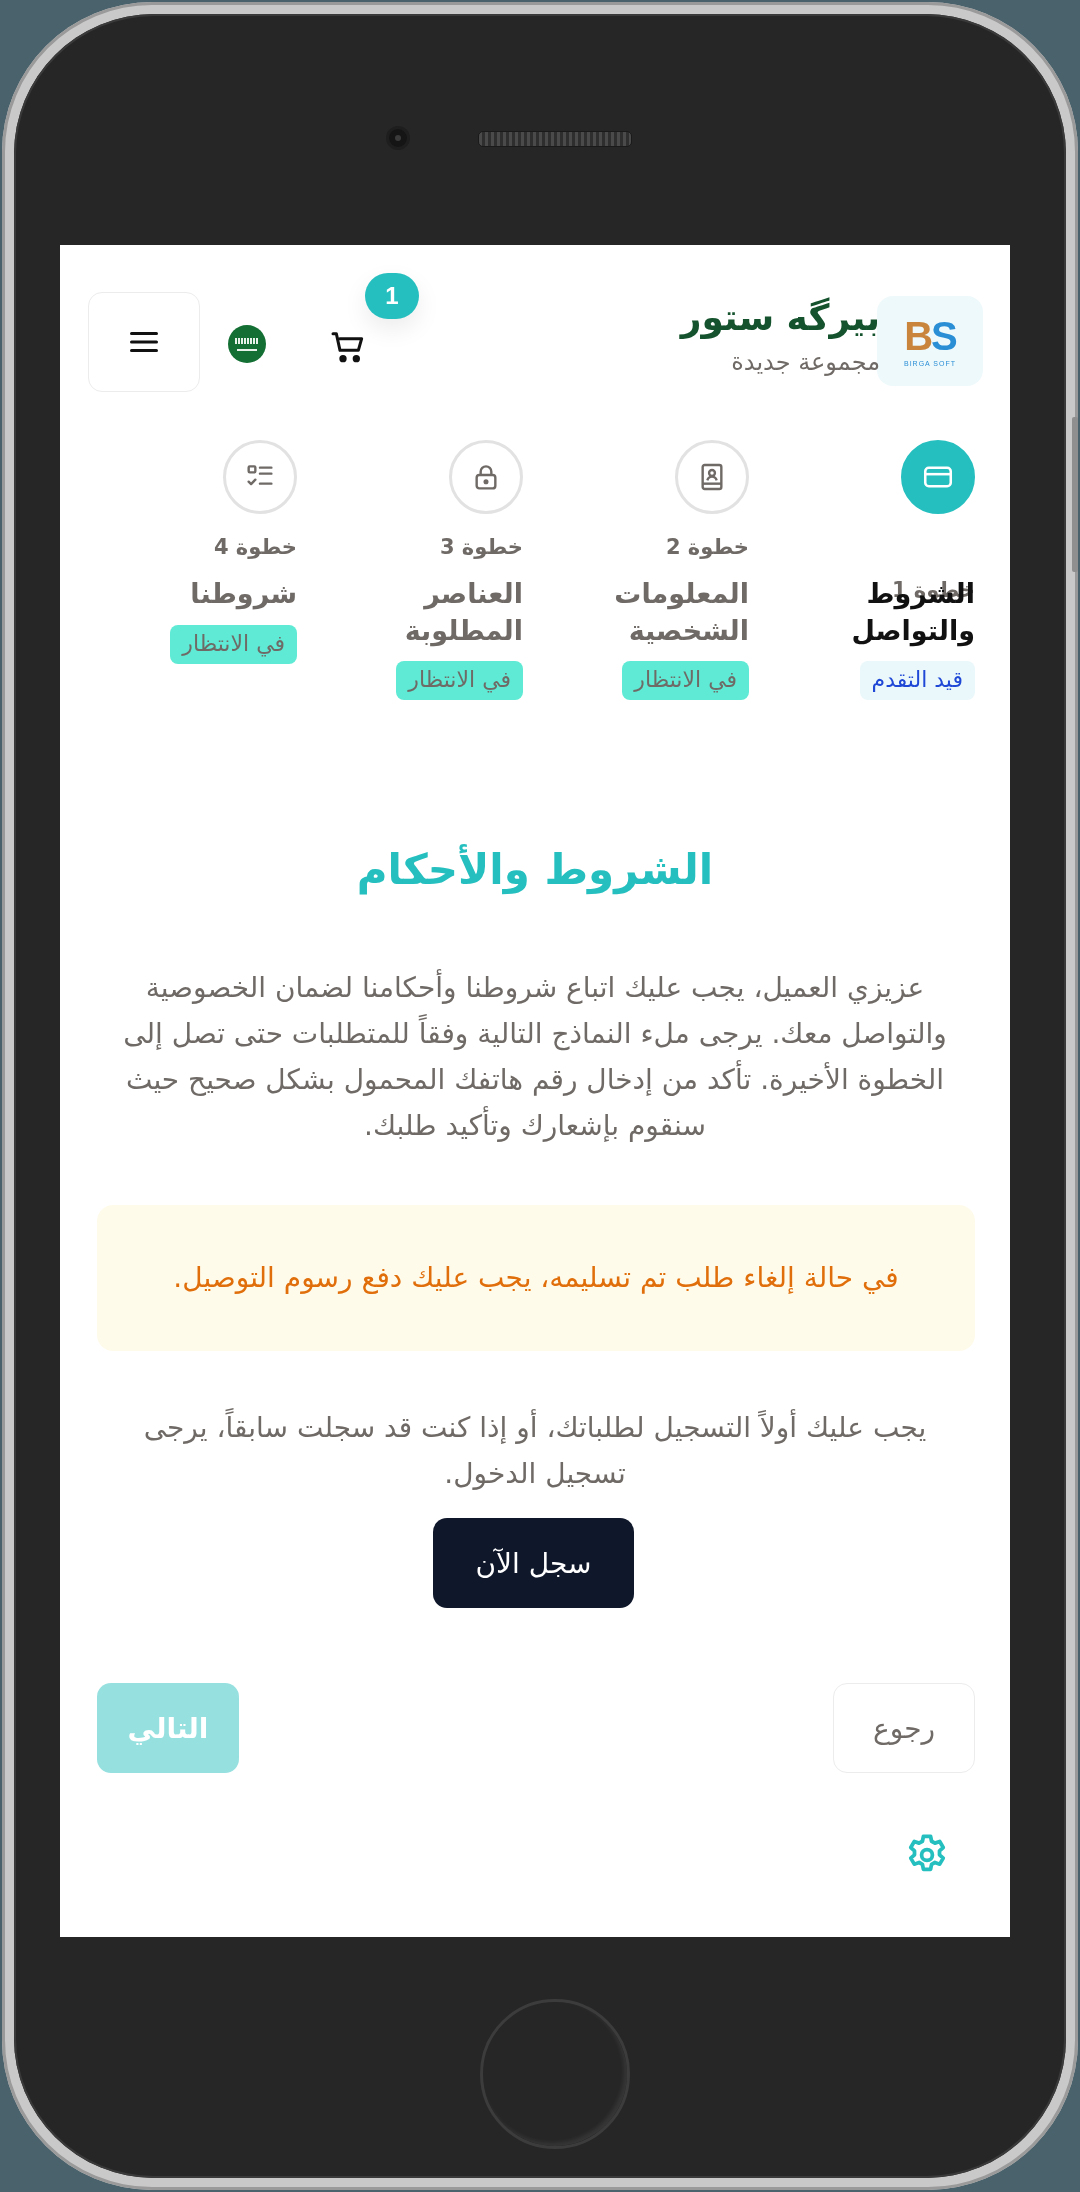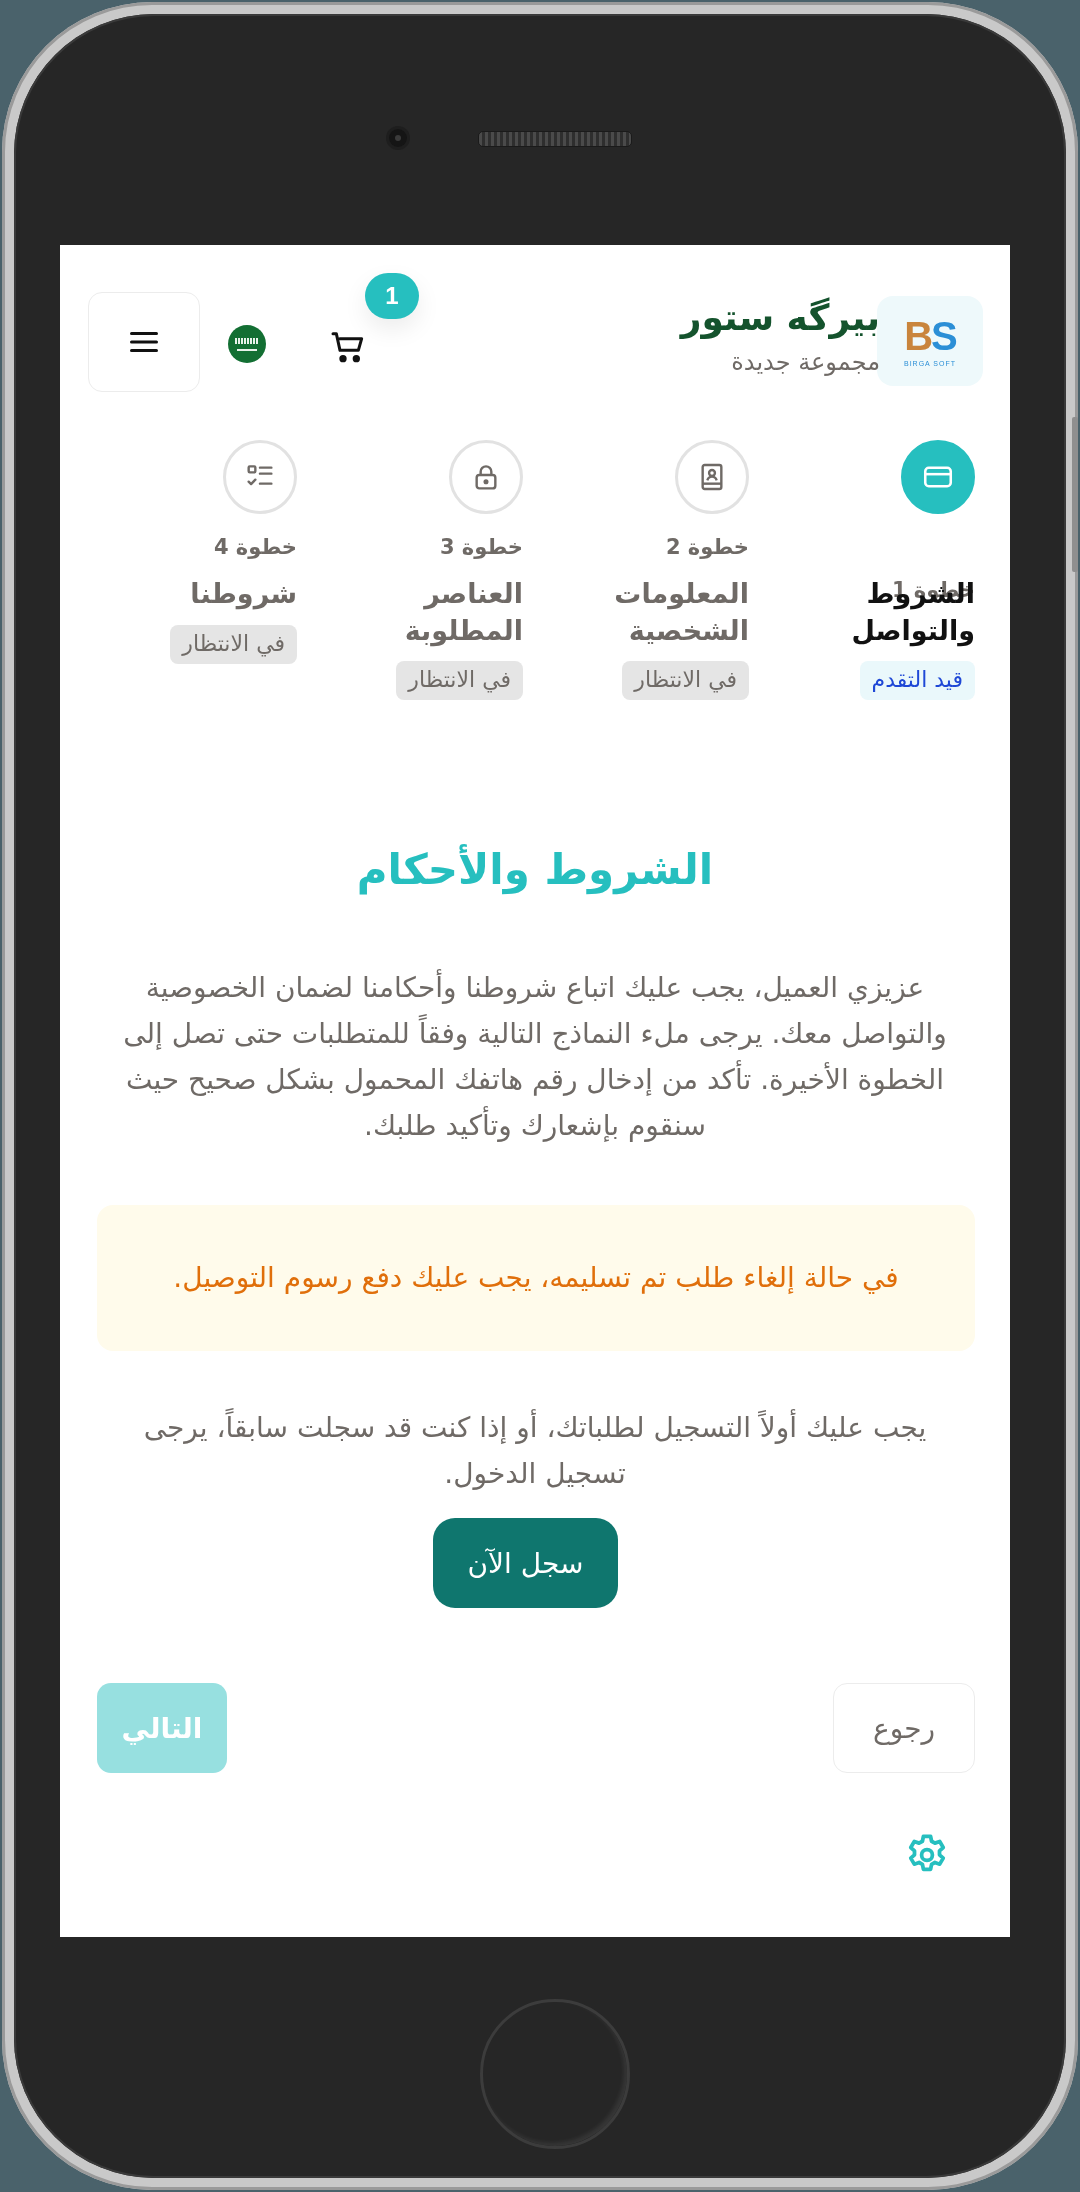--- a/index.html
+++ b/index.html
@@ -40,35 +40,35 @@
   .flag .script { width: 24px; height: 6px; background: repeating-linear-gradient(90deg, #e8f2ea 0 2px, #136f33 2px 3px); }
   .flag .sword { width: 20px; height: 2px; background: #e8f2ea; margin-top: 5px; }
   .menu-btn { position: absolute; left: 28px; top: 47px; width: 112px; height: 100px; border: 1px solid #ececec; border-radius: 14px; background: #fff;
     display: flex; align-items: center; justify-content: center; }
   .step-circle { position: absolute; top: 195px; width: 74px; height: 74px; border-radius: 50%; border: 3px solid #e2e2e2; background: #fff;
     display: flex; align-items: center; justify-content: center; }
   .step-circle.active { background: #26bfbf; border-color: #26bfbf; }
   .step-num { position: absolute; top: 290px; font-size: 21px; font-weight: 700; color: #6f6a66; white-space: nowrap; }
   .step-title { position: absolute; top: 330px; font-size: 27px; font-weight: 700; color: #6f6a66; line-height: 37px; white-space: nowrap; }
   .step-title.active { color: #111; }
-  .step-badge { position: absolute; font-size: 22px; color: #6f6a66; background: #e5e5e5; border-radius: 8px; padding: 6px 12px 8px; white-space: nowrap; }
+  .step-badge { position: absolute; font-size: 22px; color: #6f6a66; background: #5eead4; border-radius: 8px; padding: 6px 12px 8px; white-space: nowrap; }
   .step-badge.active { color: #1f48d6; background: #eaf8fb; }
 
   
   .heading { position: absolute; left: 0; right: 0; top: 600px; text-align: center; font-size: 42px; font-weight: 700; color: #26bfbf; }
   .intro { position: absolute; left: 30px; right: 30px; top: 720px; text-align: center; font-size: 28px; line-height: 46px; color: #6f6a66; }
   .alert { position: absolute; left: 37px; right: 35px; top: 960px; height: 146px; background: #fffbeb; border-radius: 16px;
     display: flex; align-items: center; justify-content: center; padding: 0 60px; text-align: center; font-size: 28px; line-height: 46px; color: #e06f0b; }
   .register-text { position: absolute; left: 40px; right: 40px; top: 1160px; text-align: center; font-size: 28px; line-height: 46px; color: #6f6a66; }
-  .register-btn { position: absolute; left: 373px; top: 1273px; width: 185px; height: 90px; border-radius: 22px; background: #0f766e; color: #fff;
+  .register-btn { position: absolute; left: 373px; top: 1273px; width: 201px; height: 90px; border-radius: 14px; background: #0f172a; color: #fff;
     font-size: 28px; display: flex; align-items: center; justify-content: center; }
 
   .back-btn { position: absolute; right: 35px; top: 1438px; width: 142px; height: 90px; border: 1px solid #ececec; border-radius: 14px; background: #fff;
     color: #6f6a66; font-size: 28px; display: flex; align-items: center; justify-content: center; }
-  .next-btn { position: absolute; left: 37px; top: 1438px; width: 130px; height: 90px; border-radius: 14px; background: #97e0e0; color: #fff;
+  .next-btn { position: absolute; left: 37px; top: 1438px; width: 142px; height: 90px; border-radius: 14px; background: #97e0e0; color: #fff;
     font-size: 28px; font-weight: 700; display: flex; align-items: center; justify-content: center; }
   .gear { position: absolute; right: 58px; top: 1585px; width: 50px; height: 50px; }
 </style>
 </head>
 <body>
 
 <div class="phone">
   <div class="phone-inner">
     <div class="camera"></div>
     <div class="speaker"></div>

